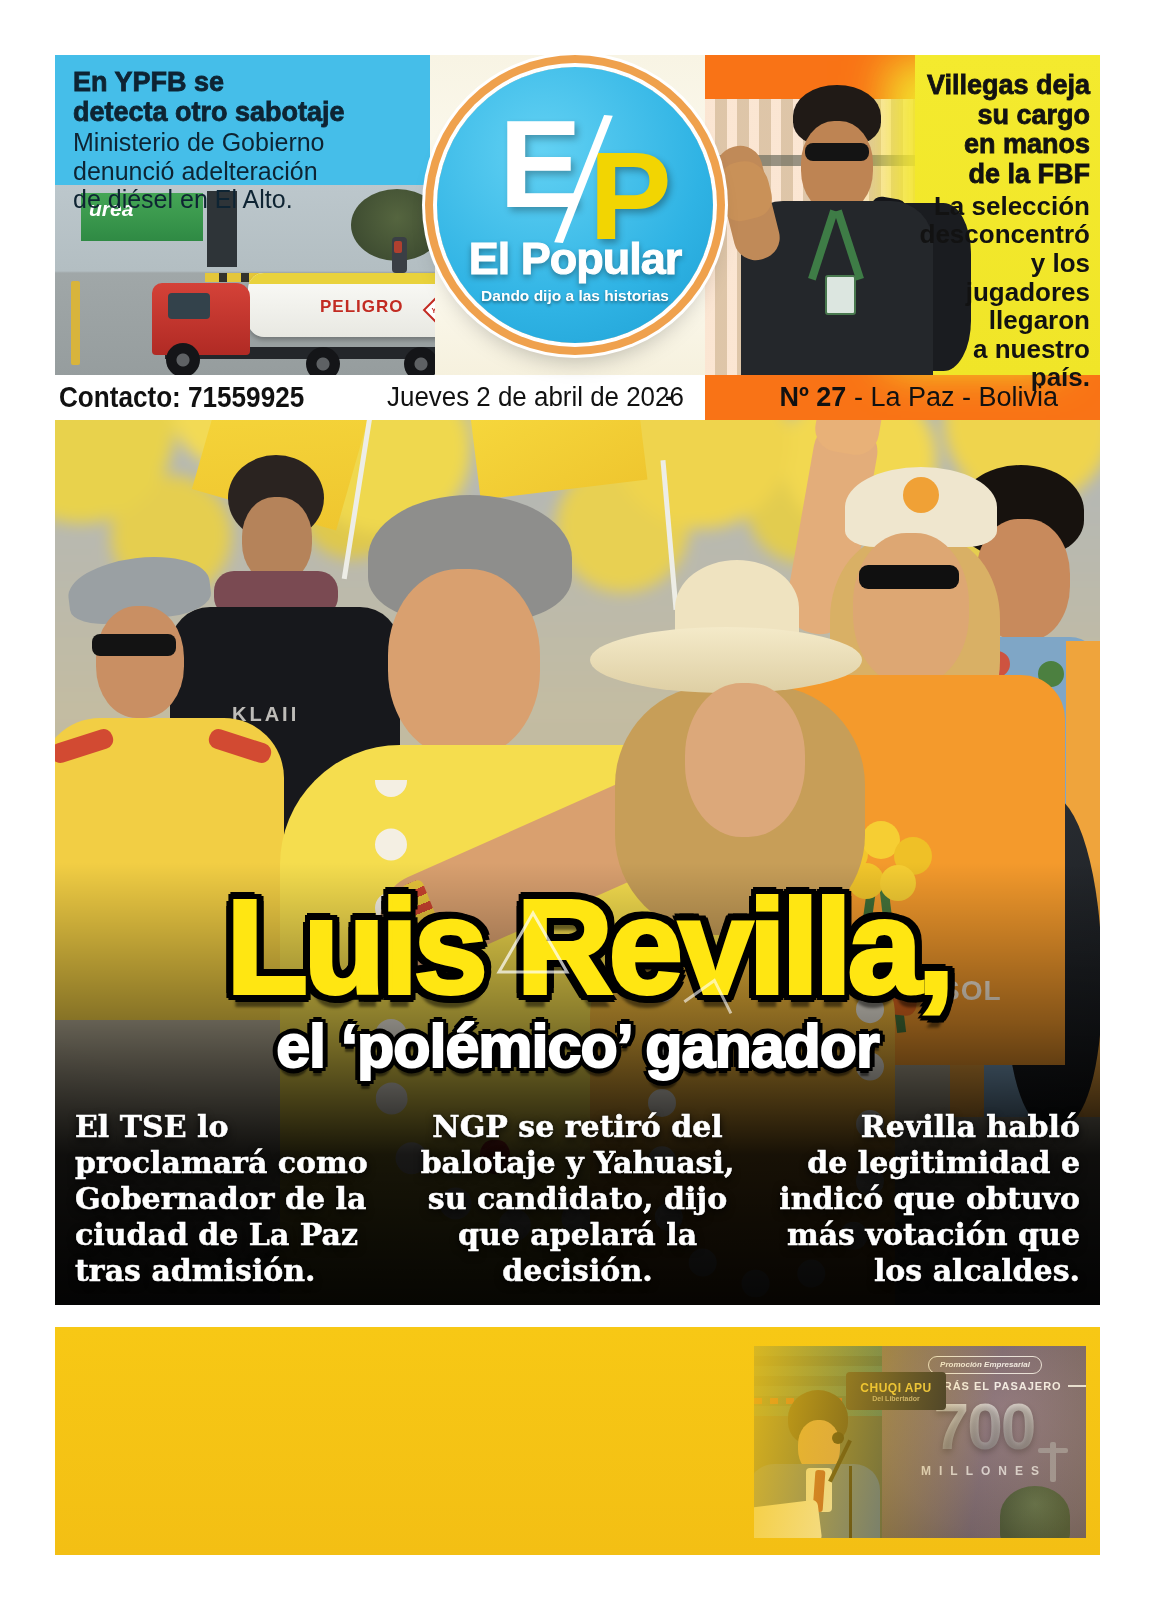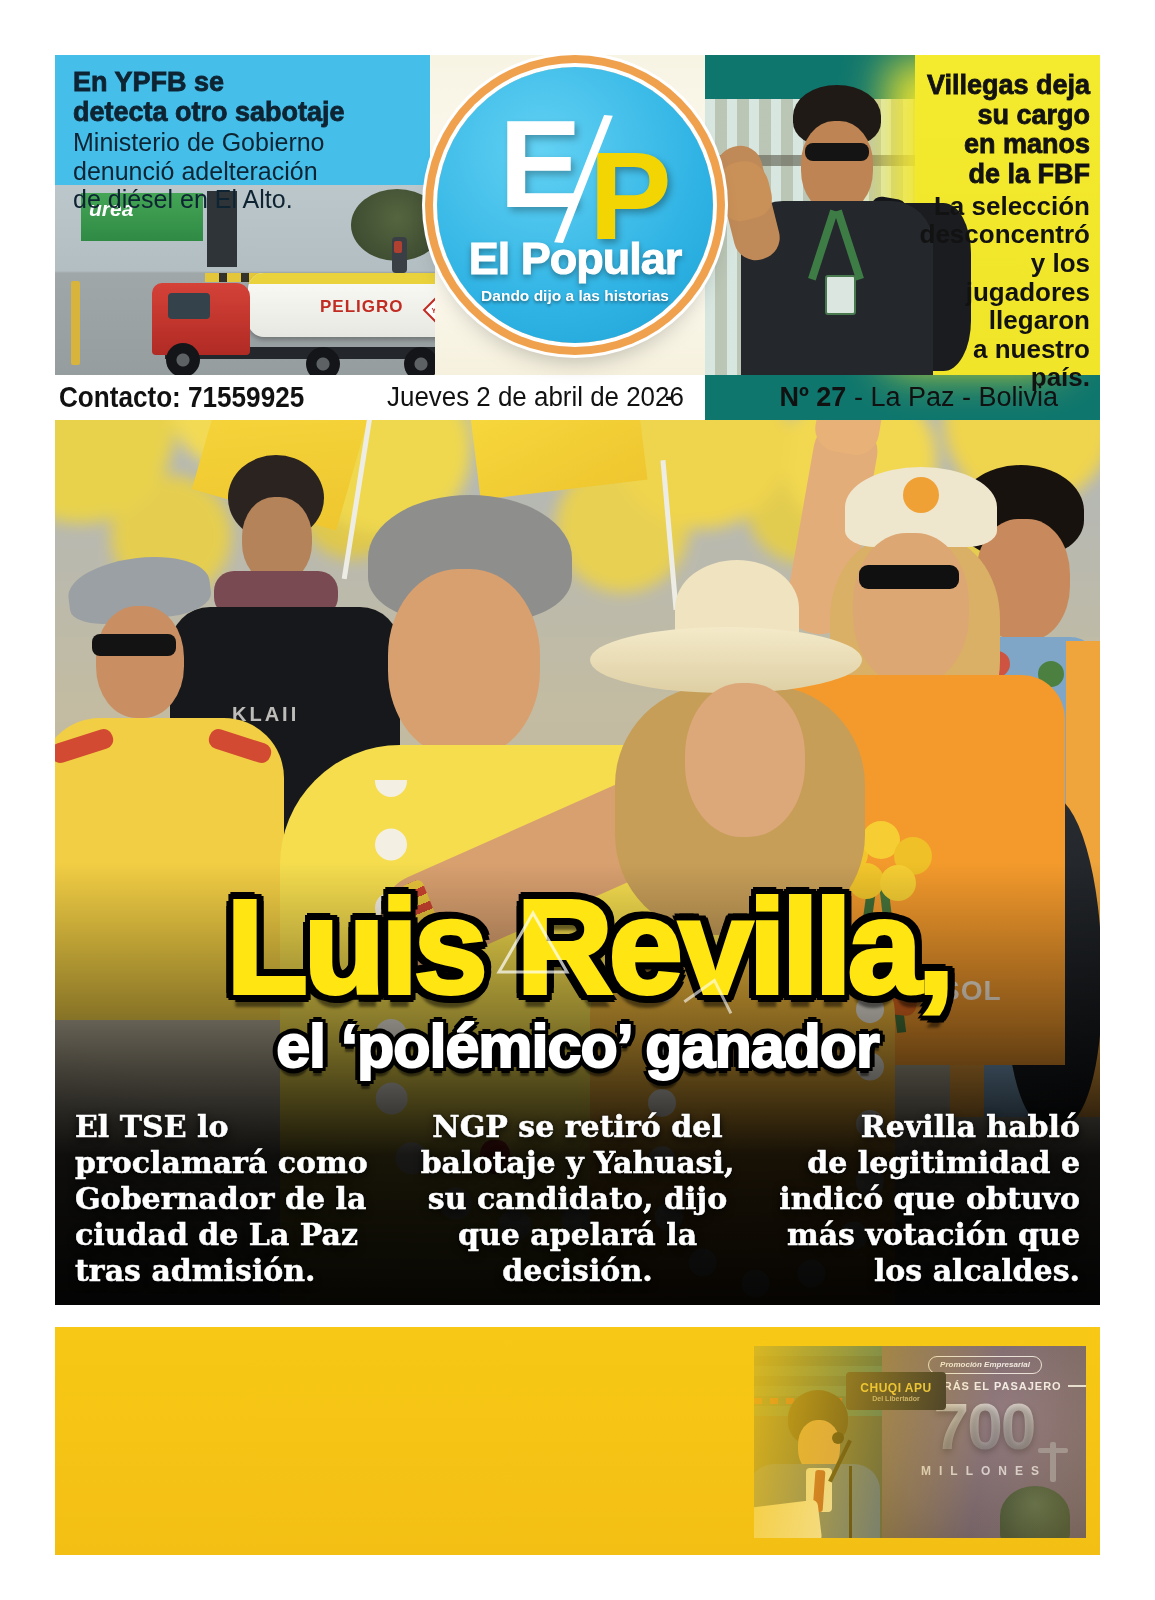--- a/index.html
+++ b/index.html
@@ -51,21 +51,21 @@
      text-shadow:3px 4px 7px rgba(0,0,0,.28);}
   .ep-bolt{left:142px;top:48px;width:9px;height:128px;background:#FFFFFF;transform:skewX(-16deg) rotate(6deg);z-index:3;}
   .ep-p{left:152px;top:58px;font-size:124px;font-weight:900;color:#F2D502;z-index:1;
      text-shadow:3px 4px 7px rgba(0,0,0,.3);}
   .logo-name{left:0;right:0;top:166px;text-align:center;font-size:45px;font-weight:800;color:#FFFFFF;z-index:4;
      letter-spacing:-1px;text-shadow:0 3px 6px rgba(0,0,0,.4);-webkit-text-stroke:1px #fff;}
   .logo-tag{left:0;right:0;top:220px;text-align:center;font-size:15.5px;font-weight:800;color:#FFFFFF;z-index:4;
      text-shadow:0 2px 3px rgba(0,0,0,.4);}
 
   
-  .mh-right{left:650px;top:0;width:395px;height:396px;background:#0f766e;overflow:hidden;}
+  .mh-right{left:650px;top:0;width:395px;height:396px;background:#f97316;overflow:hidden;}
   .fence{left:0;top:44px;width:260px;height:276px;
      background:repeating-linear-gradient(90deg,#FBFAF4 0 10px,#D9D4C2 10px 22px);opacity:.85;}
   .fence-rail{left:0;top:100px;width:260px;height:11px;background:#6E6E60;opacity:.7;}
   .gate-stripes{left:0;bottom:0;width:235px;height:14px;
      background:repeating-linear-gradient(45deg,#1A1A14 0 9px,#F2D22E 9px 18px);}
   .yellow-panel{left:210px;top:0;width:185px;height:320px;background:linear-gradient(180deg,#F4EA2E,#F0E528);
      box-shadow:-34px 0 40px -6px rgba(242,231,44,.95);}
   .mh-right-text{right:10px;top:16px;width:252px;text-align:right;color:#121212;z-index:6;}
   .mh-right-title{font-size:27px;line-height:1.1;font-weight:800;-webkit-text-stroke:.8px #121212;}
   .mh-right-sub{font-size:26px;line-height:1.1;font-weight:700;margin-top:2px;}

